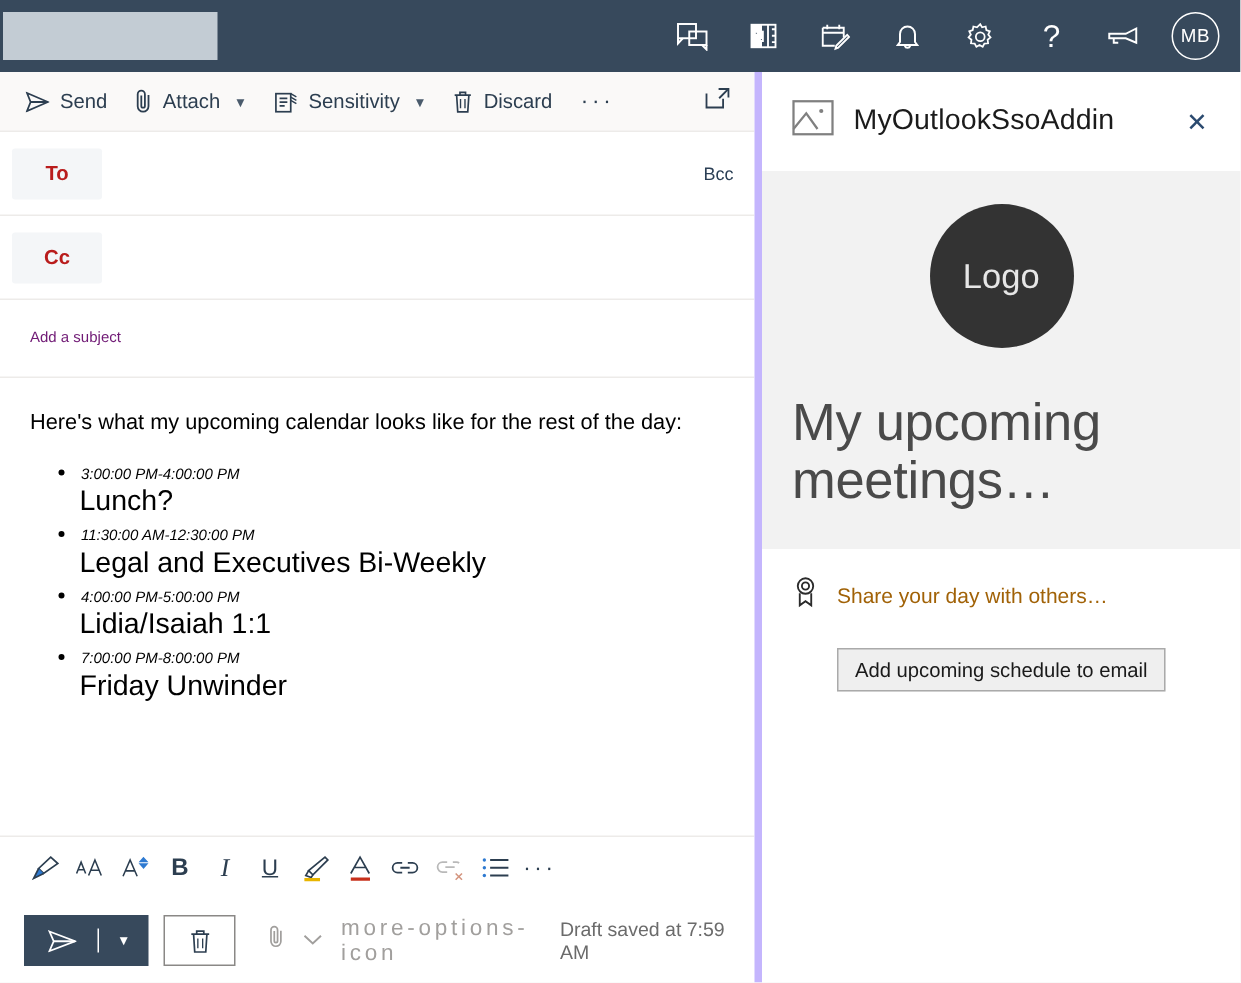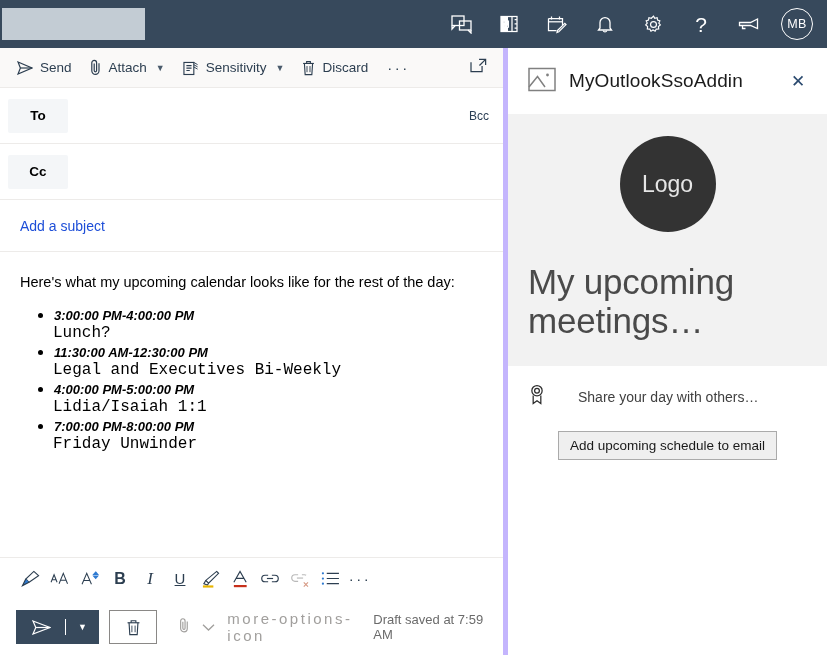--- a/index.html
+++ b/index.html
@@ -60,42 +60,42 @@
   
   .fields { background: #fff; }
   .field-row {
     height: 56px; display: flex; align-items: center;
     border-bottom: 1px solid #edebe9; padding: 0 14px 0 8px;
     position: relative;
   }
   .field-pill {
     min-width: 60px; height: 34px; background: #f4f6f8; border-radius: 2px;
     display: flex; align-items: center; justify-content: center;
-    font-size: 13.5px; color: #000000; font-weight: 600; cursor: text;
+    font-size: 13.5px; color: #b91c1c; font-weight: 600; cursor: text;
     padding: 0 14px;
   }
   .bcc-link {
     margin-left: auto; font-size: 12px; color: #2b3f55; cursor: pointer;
   }
   .subject-row {
     height: 52px; display: flex; align-items: center; padding: 0 20px;
     border-bottom: 1px solid #edebe9;
   }
-  .subject-placeholder { font-size: 14px; color: #1d4ed8; }
+  .subject-placeholder { font-size: 10px; color: #701a75; }
 
   
   .body-area {
     flex: 1; padding: 20px 20px 6px 20px; overflow: hidden;
     font-family: "Liberation Sans", sans-serif;
   }
   .body-intro { font-size: 14.5px; color: #000; line-height: 1.38; }
   .meeting-list { margin: 14px 0 0 34px; }
   .meeting-list li { margin-bottom: 1px; list-style: disc; }
-  .m-time { font-size: 13px; font-weight: bold; font-style: italic; color: #000; }
-  .m-name { font-size: 16px; color: #000; display: block; margin-left: -1px; font-family: Liberation Mono, monospace; }
+  .m-time { font-size: 10px; font-weight: normal; font-style: italic; color: #000; }
+  .m-name { font-size: 19px; color: #000; display: block; margin-left: -1px; }
 
   
   .format-bar {
     height: 42px; border-top: 1px solid #edebe9; display: flex;
     align-items: center; padding: 0 16px; gap: 2px; background: #fff;
   }
   .fmt {
     width: 28px; height: 28px; display: flex; align-items: center;
     justify-content: center; cursor: pointer; color: #2c3e50;
     font-size: 15px;
@@ -154,21 +154,21 @@
     width: 96px; height: 96px; border-radius: 50%; background: #333333;
     margin: 0 auto; display: flex; align-items: center; justify-content: center;
     color: #e6e6e6; font-size: 23px; font-weight: 300;
   }
   .hero-title {
     margin-top: 30px; font-size: 35px; line-height: 1.12; color: #4a4a4a;
     font-weight: 300; letter-spacing: -.2px;
   }
   .addin-body { padding: 18px 20px 0 20px; background: #fff; }
   .feature-row { display: flex; align-items: center; gap: 12px; }
-  .feature-label { font-size: 14px; color: #404040; margin-left: 20px; }
+  .feature-label { font-size: 14px; color: #a16207; }
   .addin-desc {
     margin-top: 22px; font-size: 14px; color: #2d2d2d; line-height: 1.45;
   }
   .addin-btn-wrap { margin-top: 22px; display: flex; justify-content: center; }
   .addin-btn {
     background: #efefef; border: 1px solid #aaaaaa; color: #1a1a1a;
     font-size: 13.5px; padding: 6px 11px; cursor: pointer;
     font-family: "Liberation Sans", sans-serif;
     text-align: center;
   }

